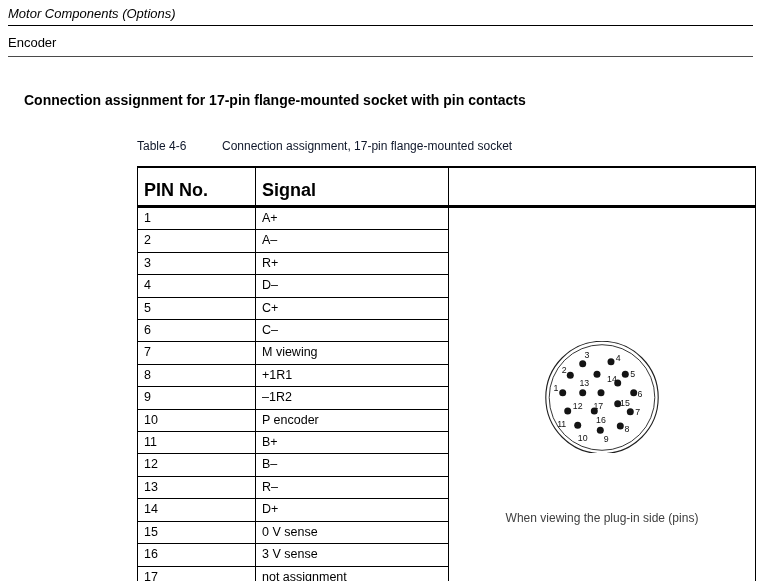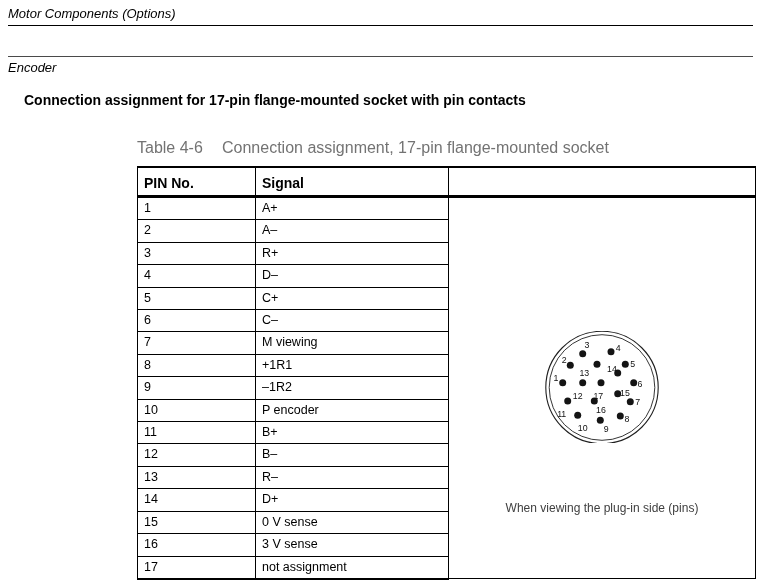--- a/index.html
+++ b/index.html
@@ -11,49 +11,49 @@
   .running-head{
     position:absolute;left:8px;top:6px;
     font-style:italic;font-size:13px;color:#000000;
   }
   .rule-1{
     position:absolute;left:8px;top:25px;width:745px;height:0;
     border-top:1.6px solid #000;
   }
   .running-sub{
     position:absolute;left:8px;top:35px;
-    font-style:italic;font-size:13px;color:#000;margin-top:25px;
+    font-size:13px;color:#000;
   }
   .rule-2{
     position:absolute;left:8px;top:56px;width:745px;height:0;
     border-top:1px solid #4a4a4a;
   }
   .section-heading{
     position:absolute;left:8px;top:76px;margin:16px;
     font-size:14px;font-weight:bold;color:#000;
   }
   .table-caption{
     position:absolute;left:137px;top:139px;
-    font-size:16px;color:#737373;white-space:nowrap;
+    font-size:12px;color:#0f172a;white-space:nowrap;
   }
   .table-caption .cap-label{display:inline-block;width:85px;}
   table.pin-table{
     position:absolute;left:137px;top:166px;
     border-collapse:collapse;table-layout:fixed;
     width:618px;font-size:12.5px;
   }
   table.pin-table col.c1{width:118px;}
   table.pin-table col.c2{width:193px;}
   table.pin-table col.c3{width:307px;}
   table.pin-table thead th{
     border:1px solid #000;
     border-top:2px solid #000;
     border-bottom:3px solid #000;
-    text-align:left;font-weight:bold;font-size:14px;
-    padding:6px 0 4px 6px;height:17px;
+    text-align:left;font-weight:bold;font-size:18px;
+    padding:12px 0 4px 6px;height:17px;
   }
   table.pin-table tbody td{
     border:1px solid #000;
     padding:0 0 0 6px;
     height:21.4px;line-height:21.4px;
     white-space:nowrap;overflow:hidden;
   }
   table.pin-table tbody tr:last-child td{border-bottom:2px solid #000;}
   td.diagram-cell{
     vertical-align:top;text-align:center;

